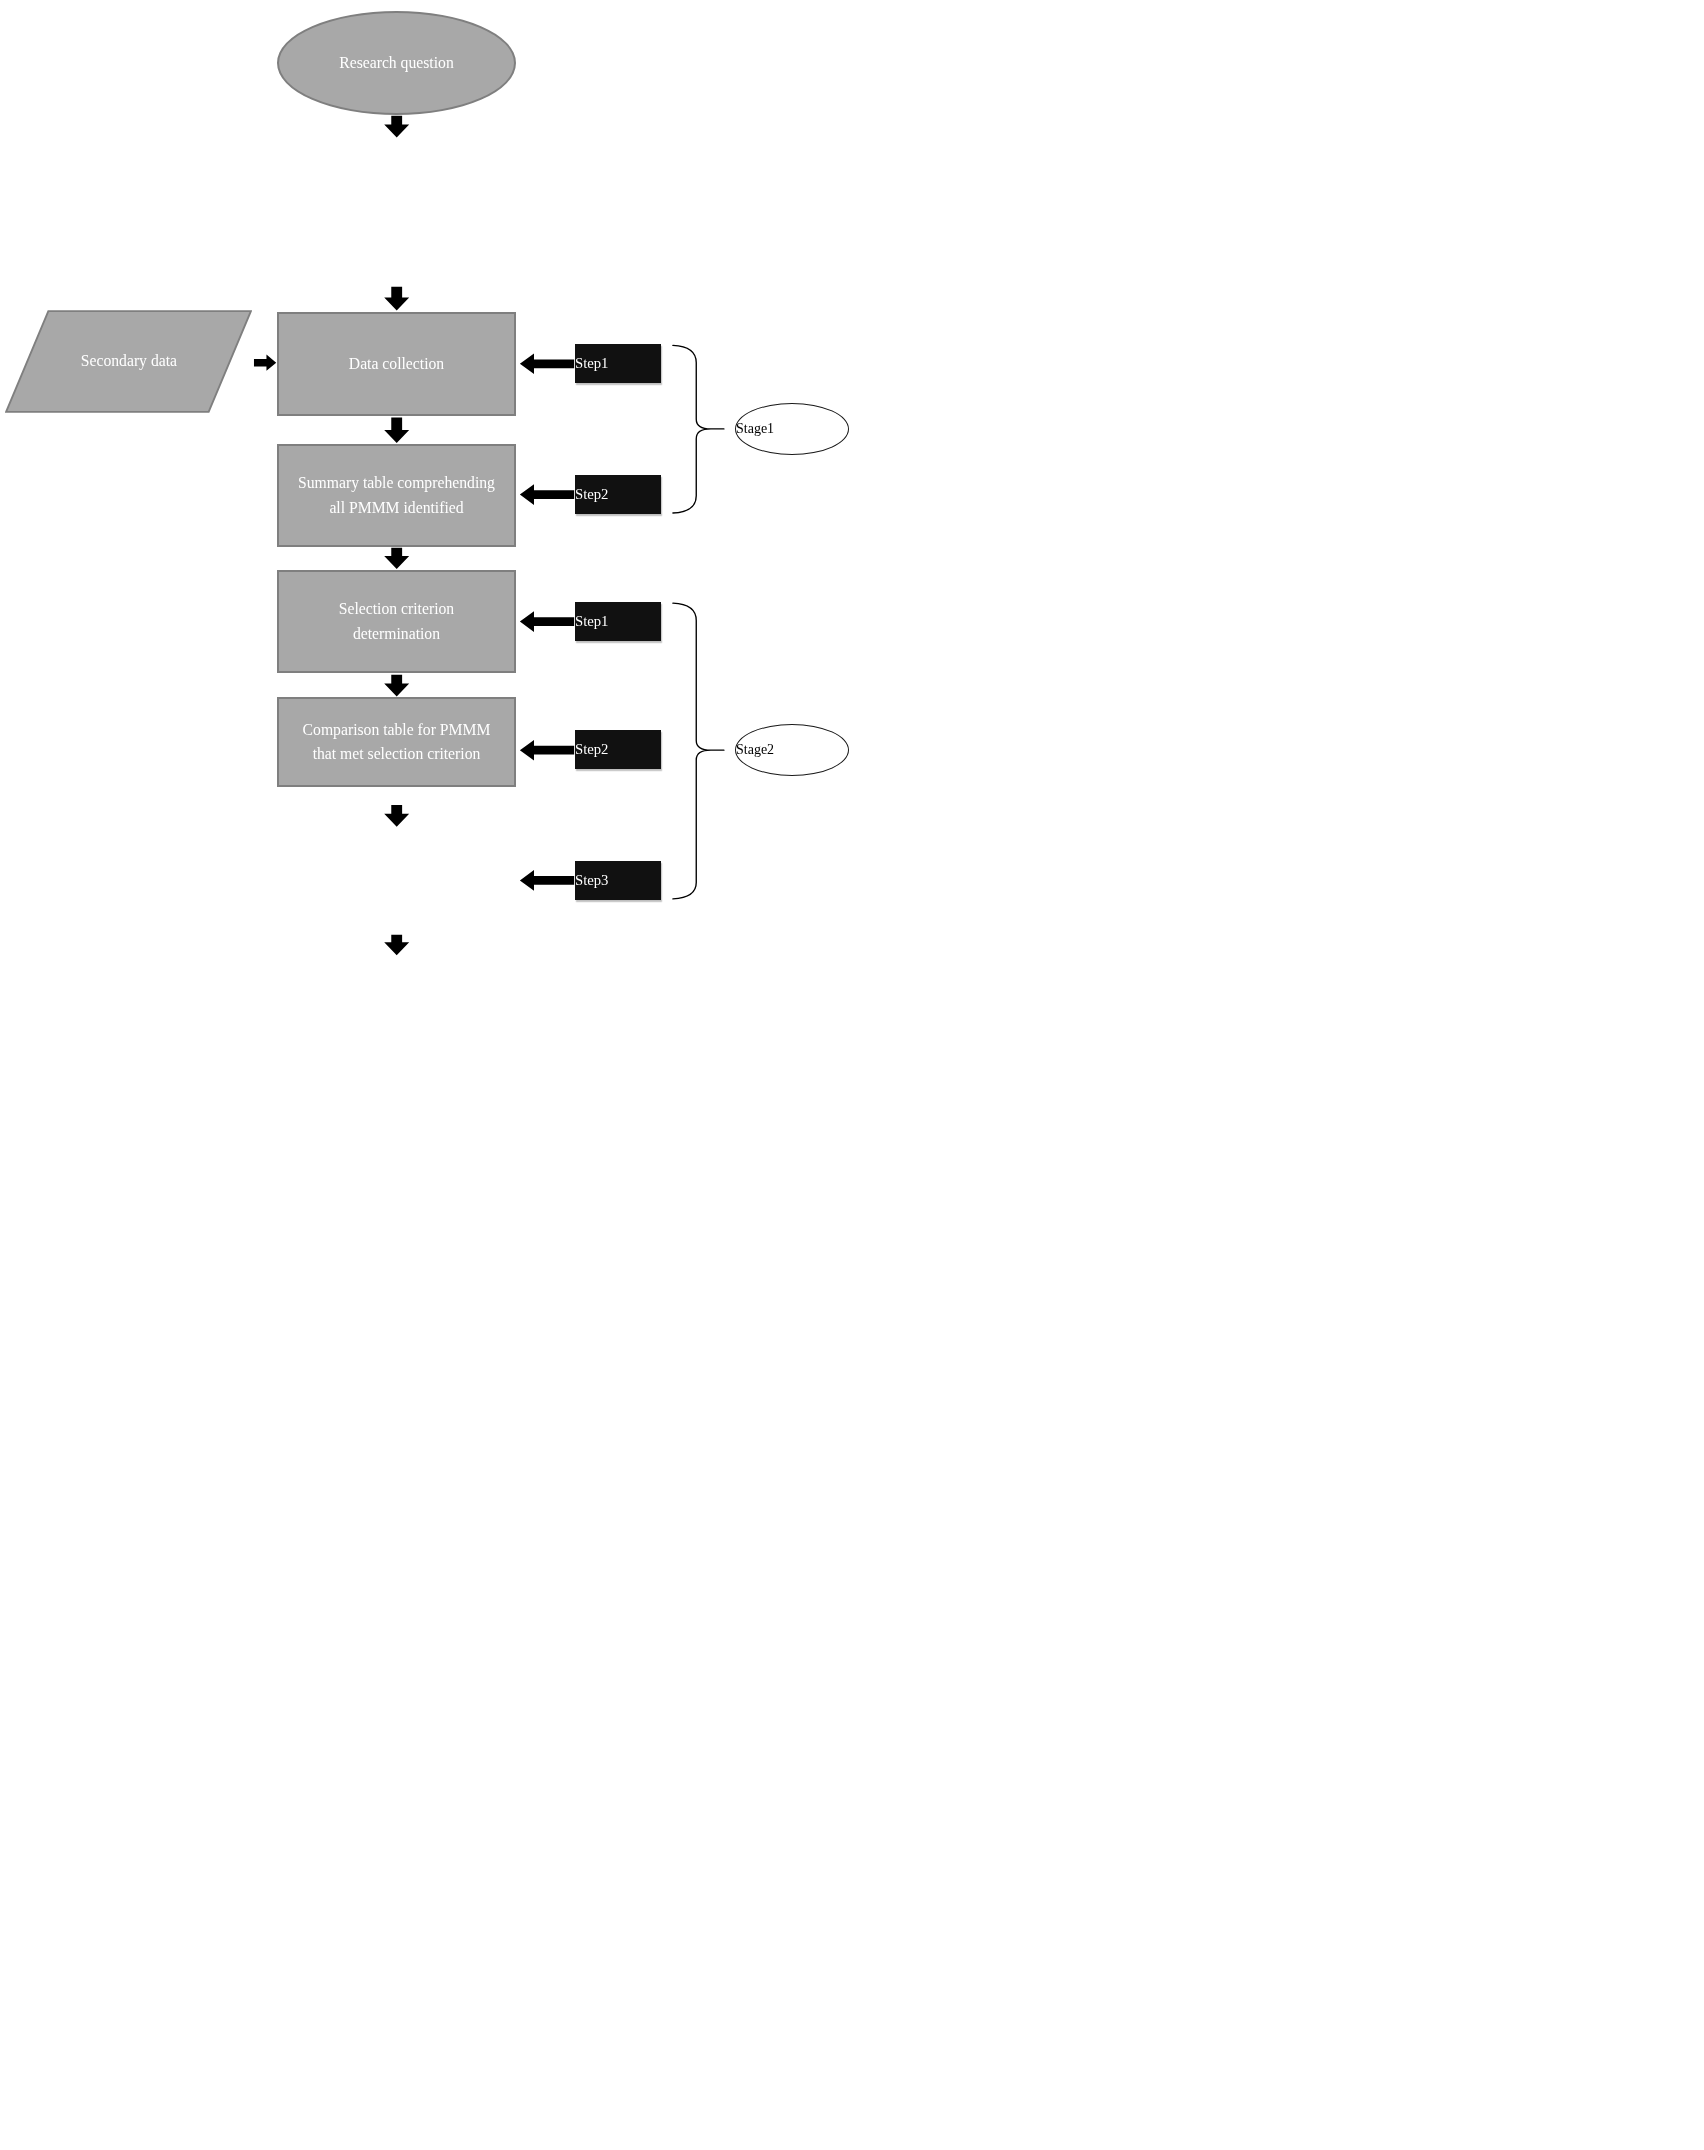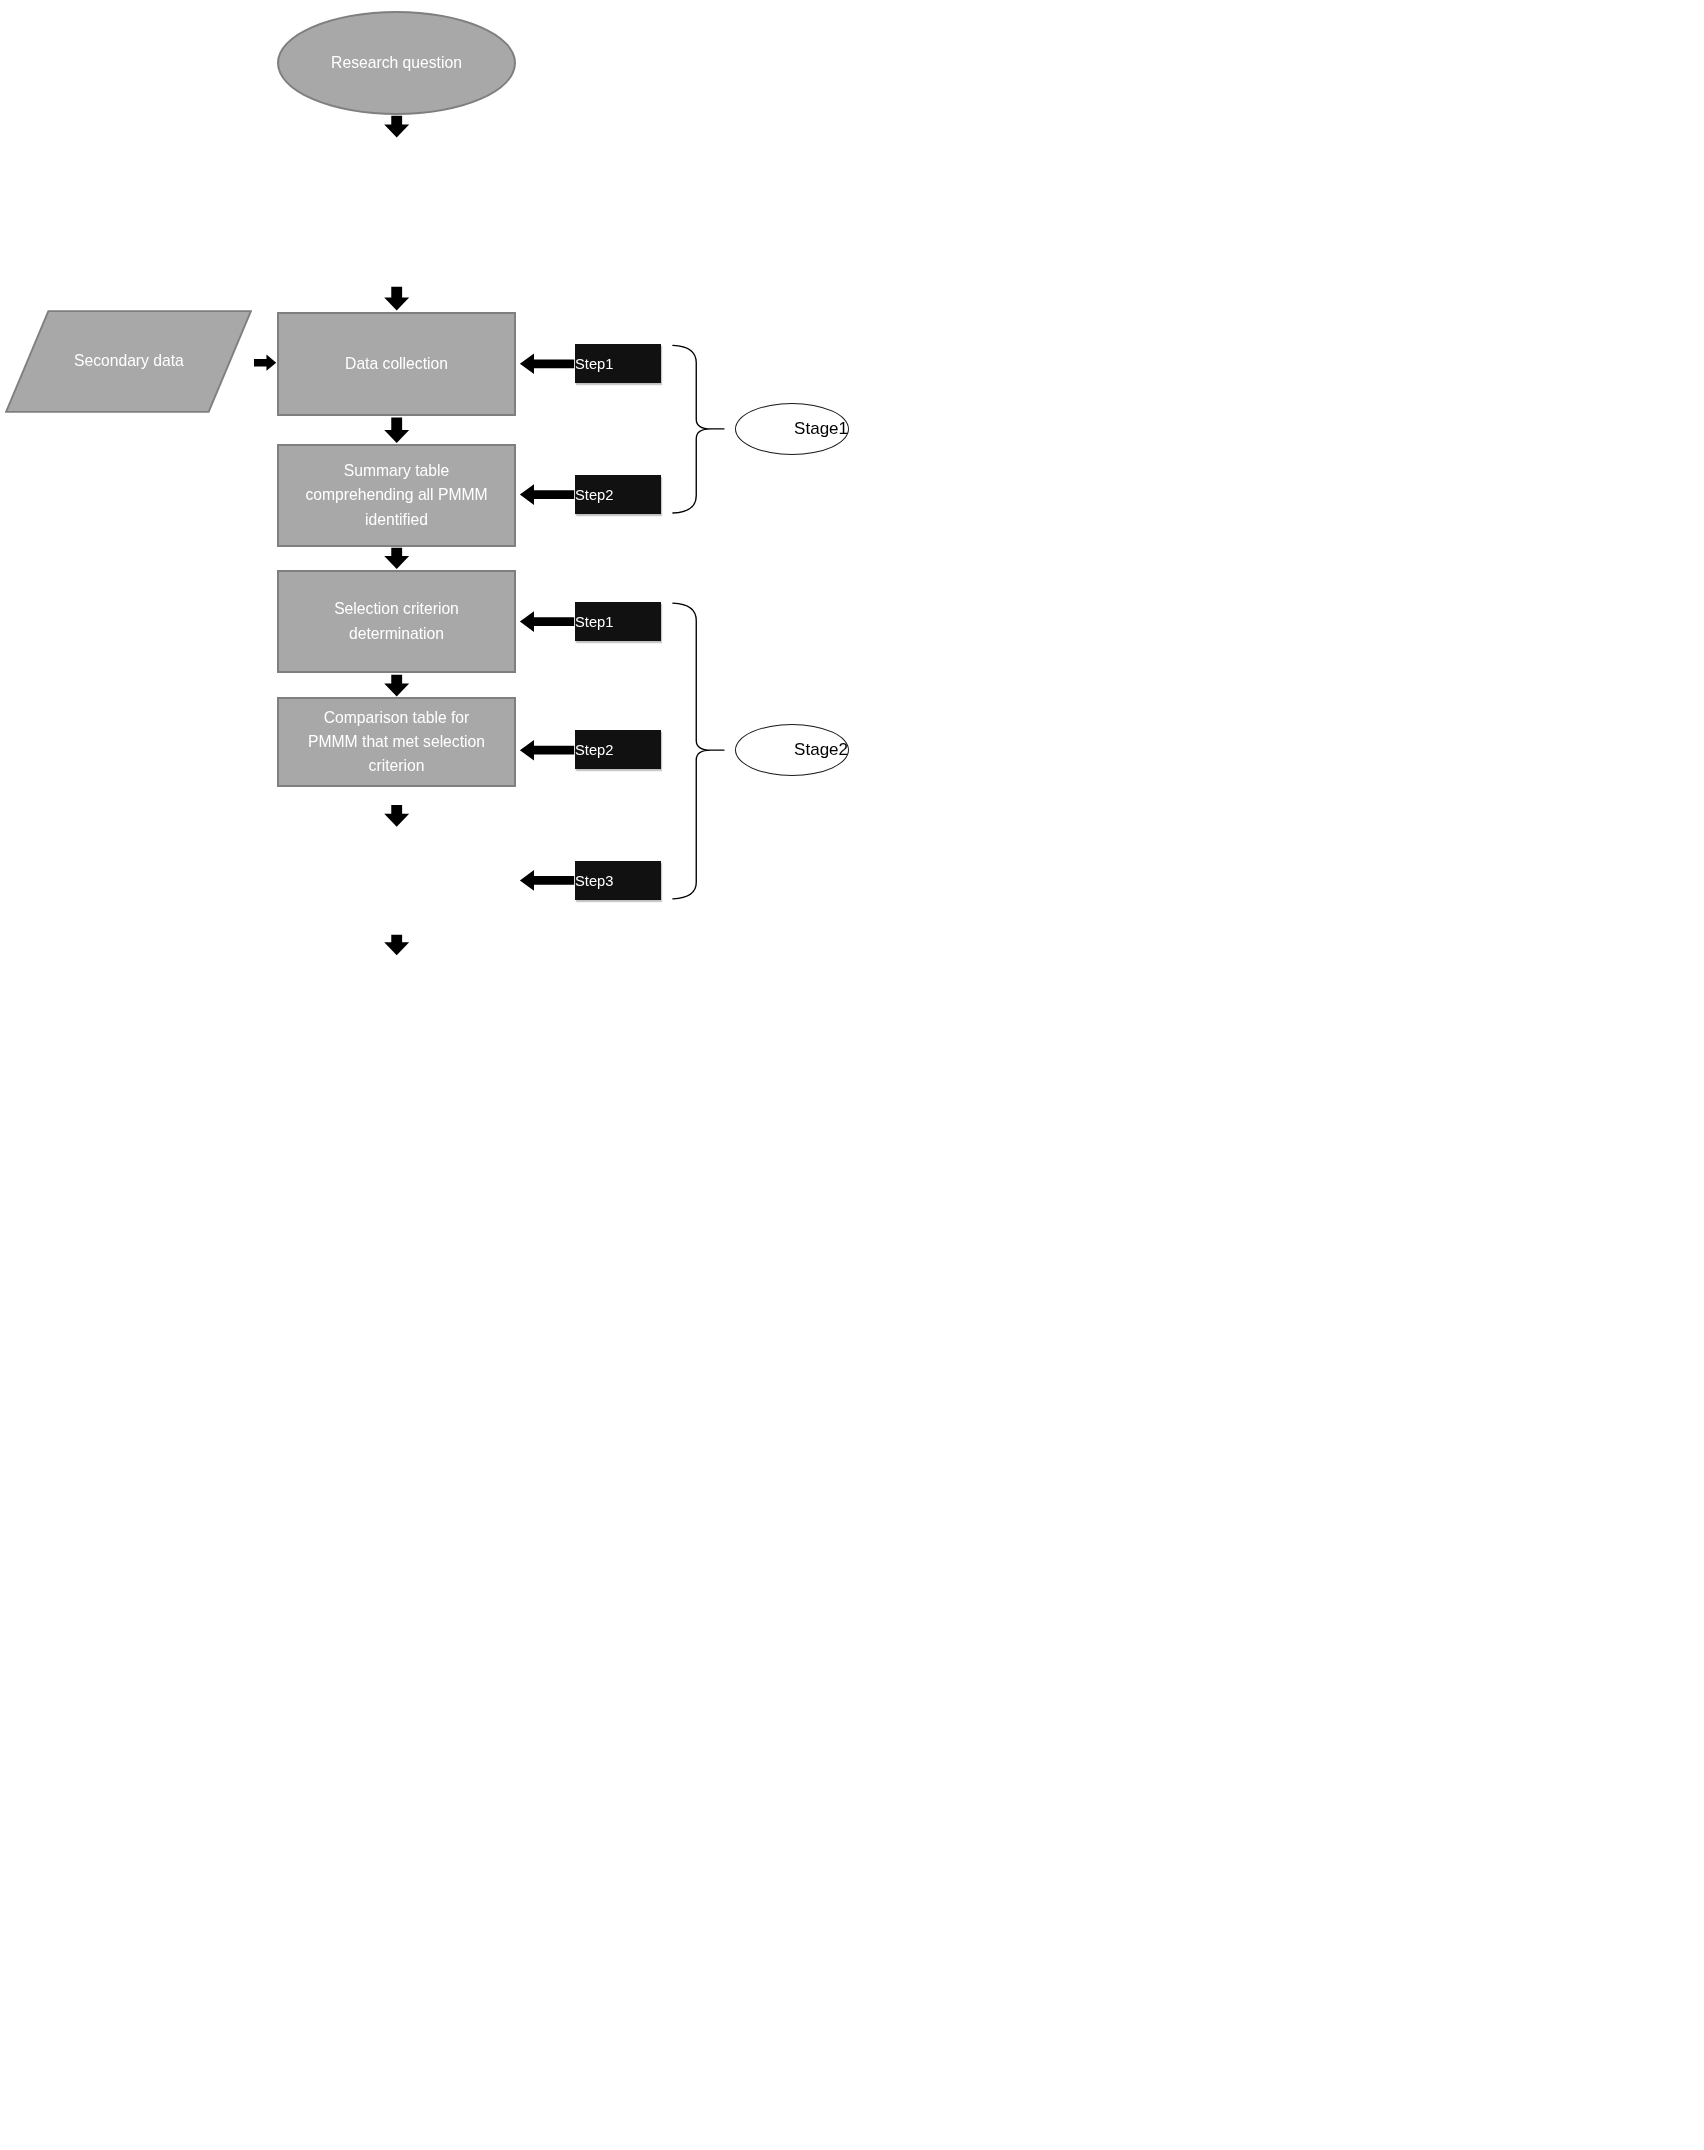--- a/index.html
+++ b/index.html
@@ -12,21 +12,21 @@
     --stage-fill: #ffffff;
     --stage-border: #1a1a1a;
     --stage-text: #000000;
     --arrow: #000000;
   }
   .canvas {
     position: relative;
     width: 852px;
     height: 1076px;
     background: #ffffff;
-    font-family: Liberation Sans, sans-serif;
+    font-family: Liberation Serif, serif;
     overflow: hidden;
   }
   .overlay {
     position: absolute;
     left: 0; top: 0;
     width: 852px; height: 1076px;
     pointer-events: none;
   }
   .overlay path.solid { fill: var(--arrow); stroke: none; }
   .overlay path.brace { fill: none; stroke: var(--arrow); stroke-width: 2.5; stroke-linecap: round; }
@@ -66,22 +66,22 @@
     box-shadow: 1.1px 1.6px 1.1px rgba(0,0,0,0.25);
   }
   .stage {
     position: absolute;
     box-sizing: border-box;
     width: 114px; height: 52px;
     background: var(--stage-fill);
     border: 1.6px solid var(--stage-border);
     border-radius: 50%;
     color: var(--stage-text);
-    display: flex; align-items: center; justify-content: flex-end;
-    font-size: 17px;
+    display: flex; align-items: center; justify-content: flex-start;
+    font-size: 14px;
   }
 </style>
 </head>
 <body>
 
 <div class="canvas">
 
   <svg class="overlay" viewBox="0 0 1570 1982" xmlns="http://www.w3.org/2000/svg">
 
     <path class="solid" d="M721,213 L741,213 L741,229 L754,229 L731,253 L708,229 L721,229 Z"></path>

